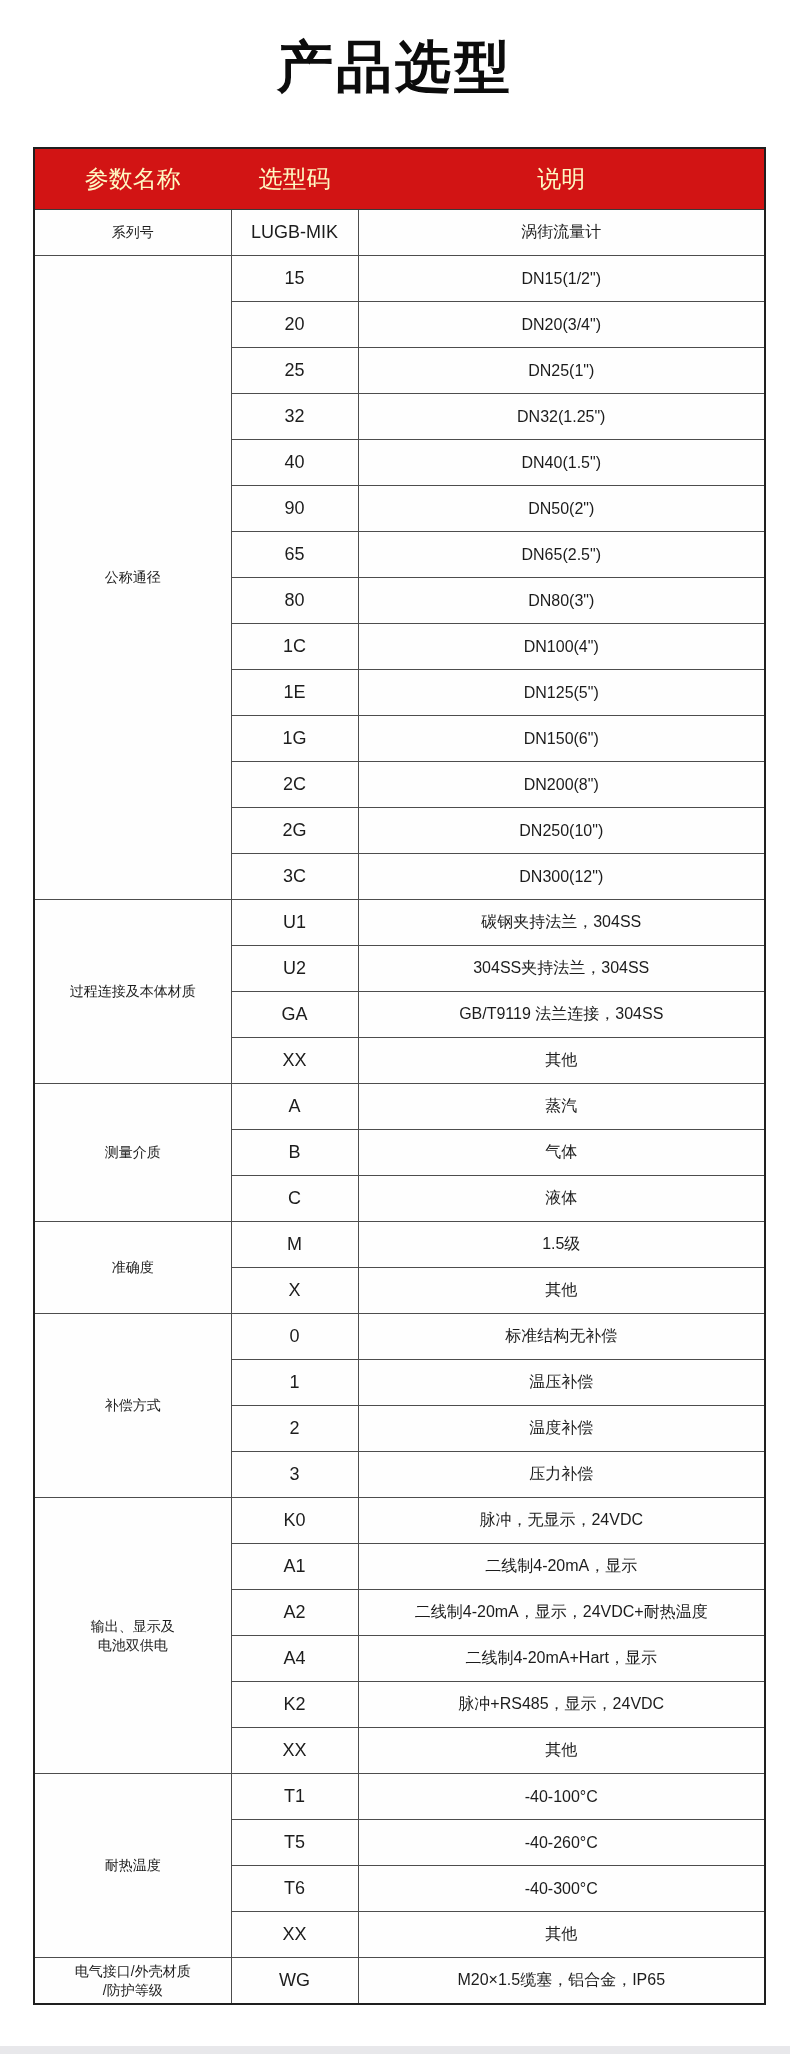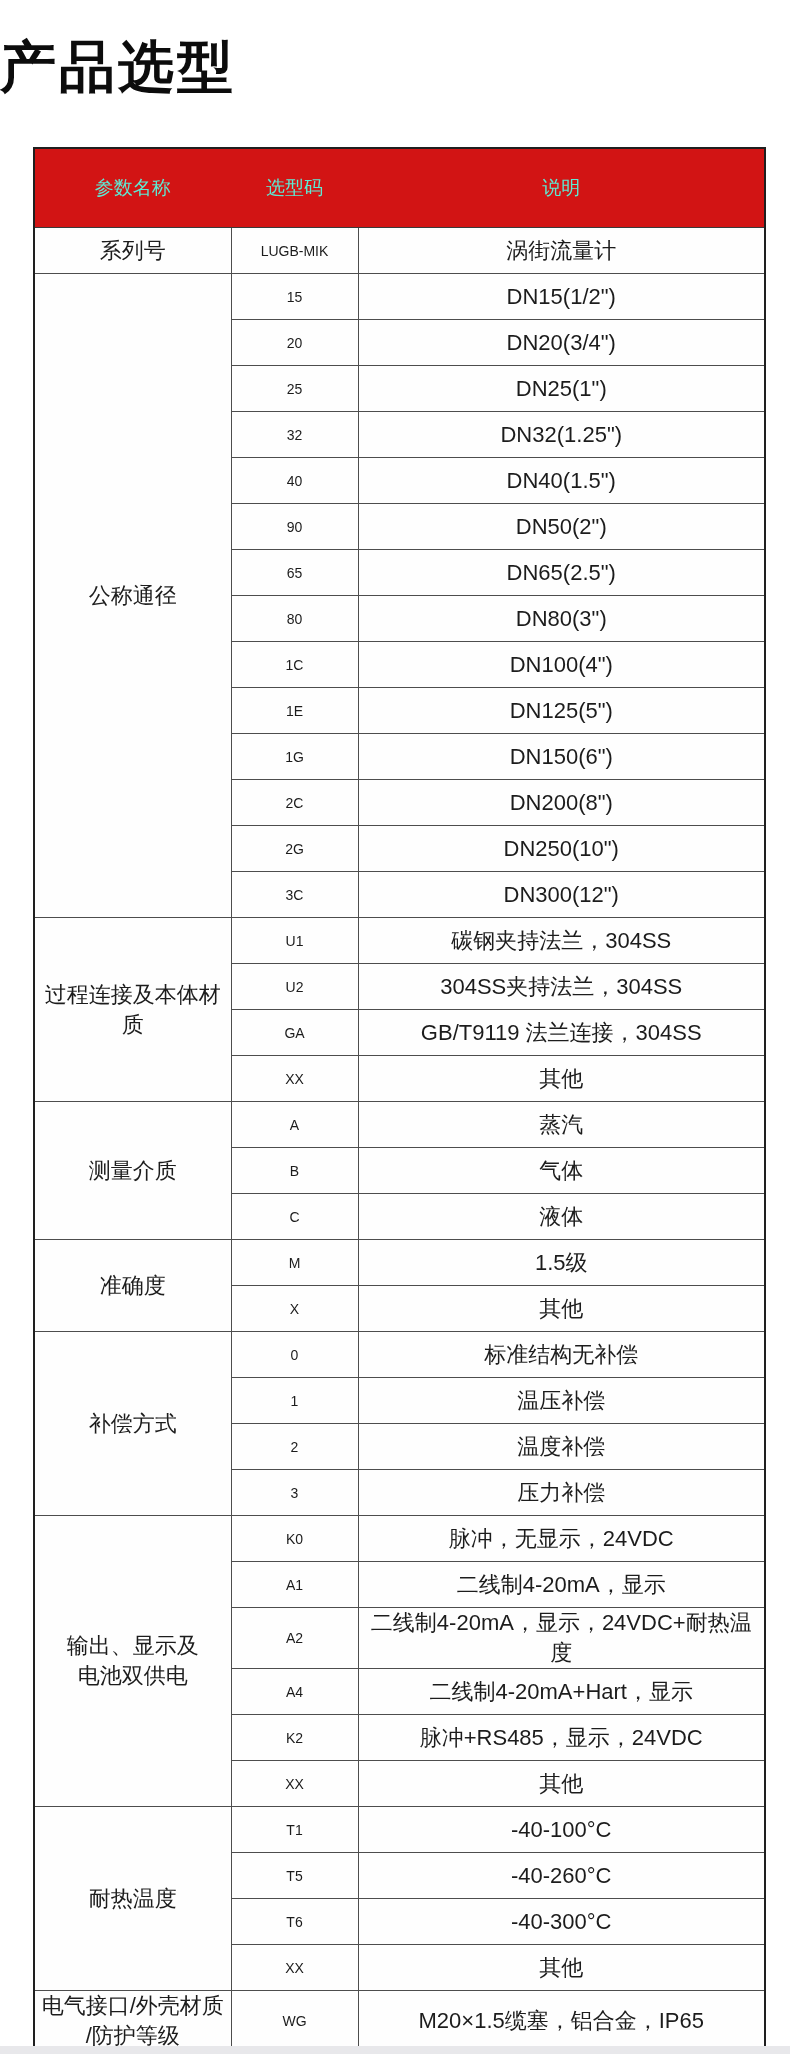--- a/index.html
+++ b/index.html
@@ -13,21 +13,21 @@
     background: #ffffff;
     font-family: "Liberation Sans", sans-serif;
     color: #1c1c1c;
     overflow: hidden;
   }
   .page-title {
     position: absolute;
     top: 36px;
     left: 0;
     width: 790px;
-    text-align: left;
+    text-align: center;
     font-size: 56px;
     line-height: 1.1;
     font-weight: bold;
     color: #0c0c0c;
     letter-spacing: 3px;
   }
   table.selection-table {
     position: absolute;
     top: 147px;
     left: 33px;
@@ -35,46 +35,46 @@
     border-collapse: collapse;
     table-layout: fixed;
     border: 2px solid #1f1f1f;
     background: #fefefe;
   }
   col.c-param { width: 197px; }
   col.c-code  { width: 127px; }
   col.c-desc  { width: 407px; }
   th {
     background: #d21414;
-    color: #5eead4;
-    font-size: 19px;
+    color: #fef9c3;
+    font-size: 24px;
     font-weight: normal;
     height: 46px;
-    padding: 16px;
+    padding: 7px;
     border: 1px solid #d21414;
     border-bottom: 1px solid #3a3a3a;
   }
   th + th { border-left: 1px solid rgba(255,255,255,0.85); }
   td {
     border: 1px solid #4d4d4d;
     height: 45px;
     padding: 0 6px;
     text-align: center;
     vertical-align: middle;
     font-size: 18px;
     color: #1c1c1c;
     background: transparent;
   }
   td.param-cell {
     white-space: pre-line;
     line-height: 1.35;
-    font-size: 22px;
-  }
-  td.code-cell { font-size: 14px; }
-  td.desc-cell { font-size: 22px; }
+    font-size: 14px;
+  }
+  td.code-cell { font-size: 18px; }
+  td.desc-cell { font-size: 16px; }
   .bottom-strip {
     position: absolute;
     left: 0;
     bottom: 0;
     width: 790px;
     height: 8px;
     background: #e8e8eb;
   }
 </style>
 </head>

